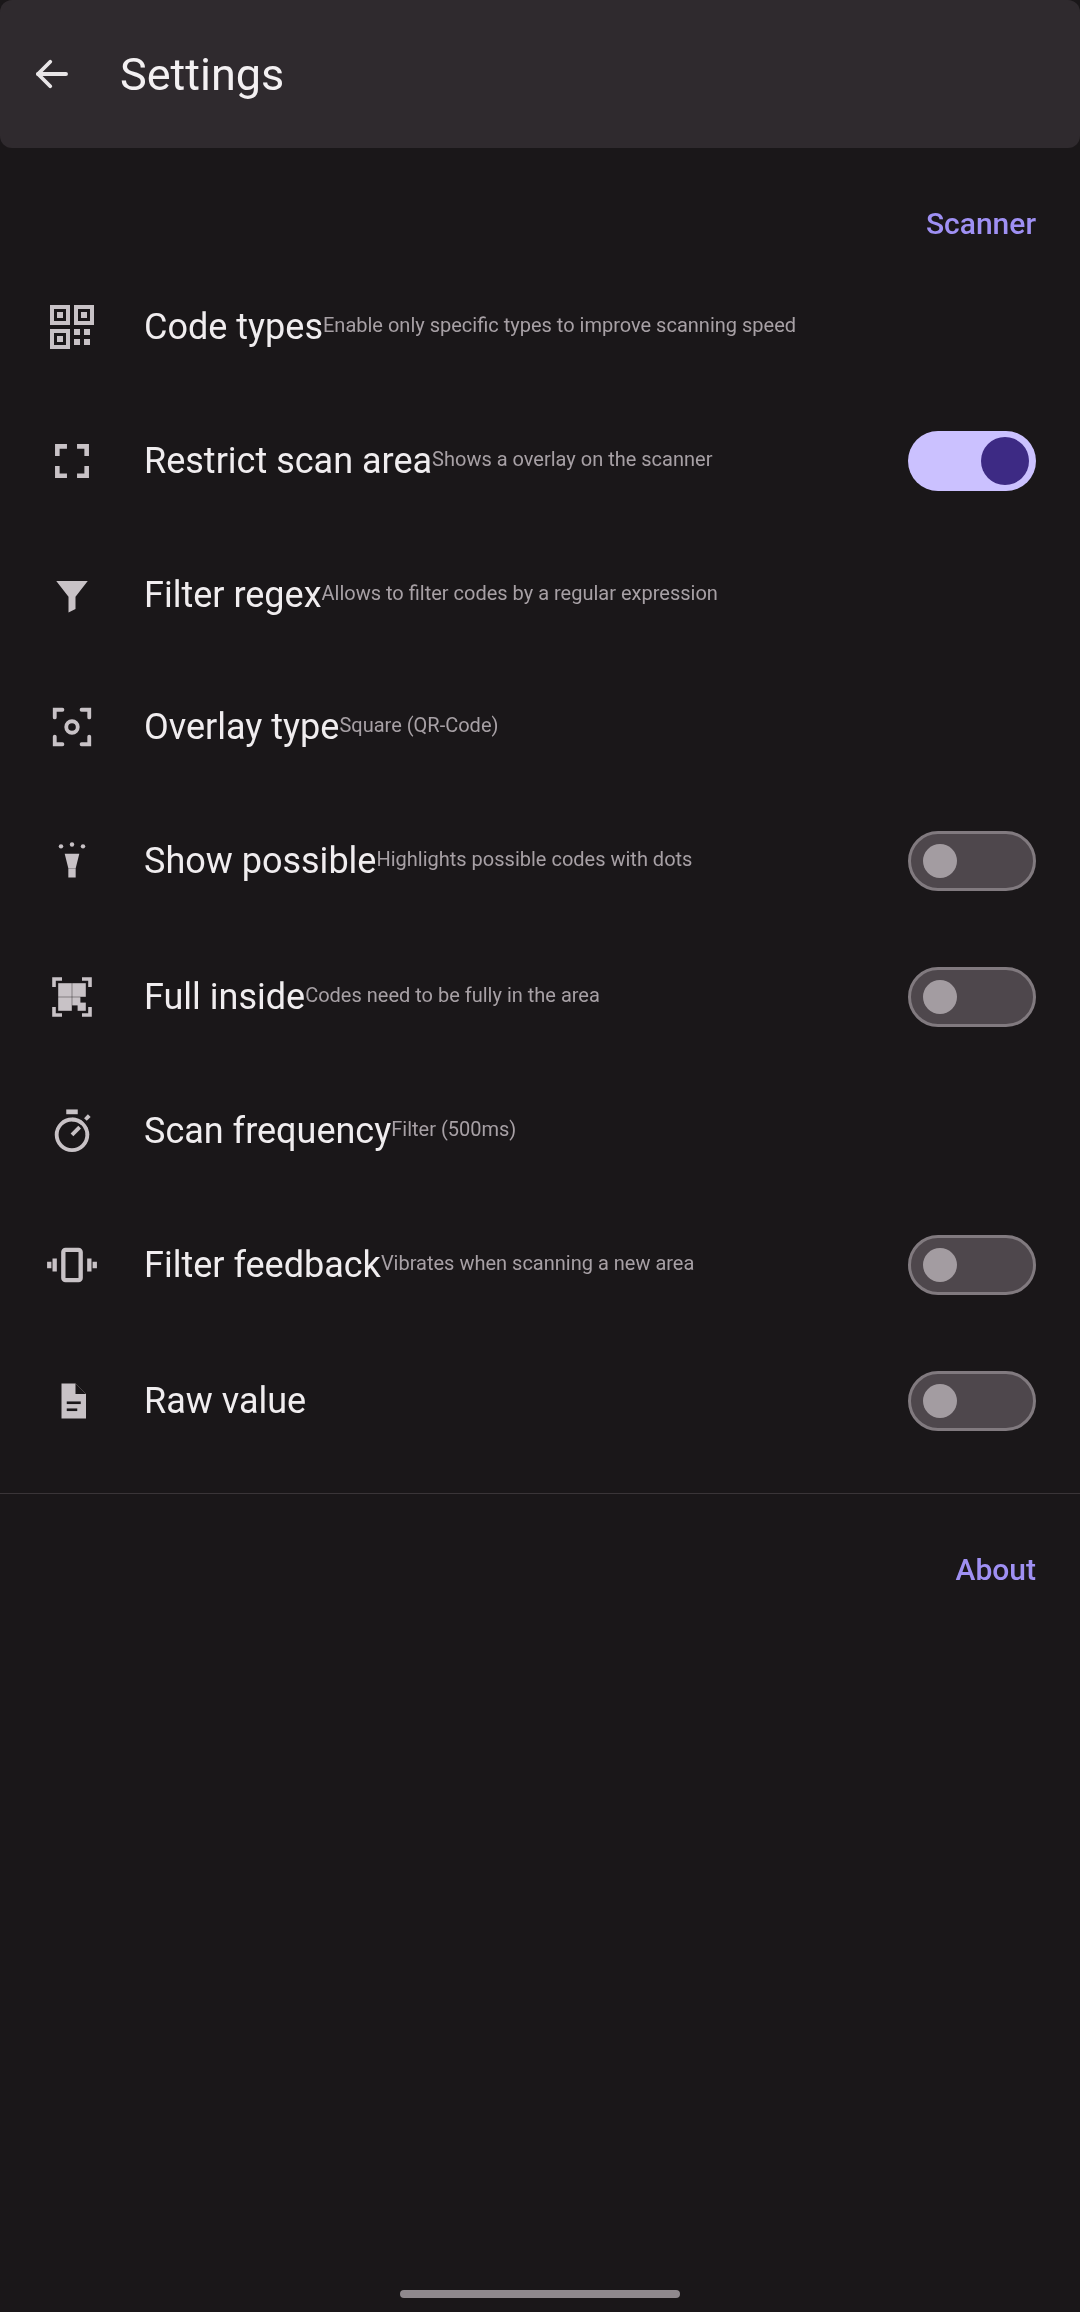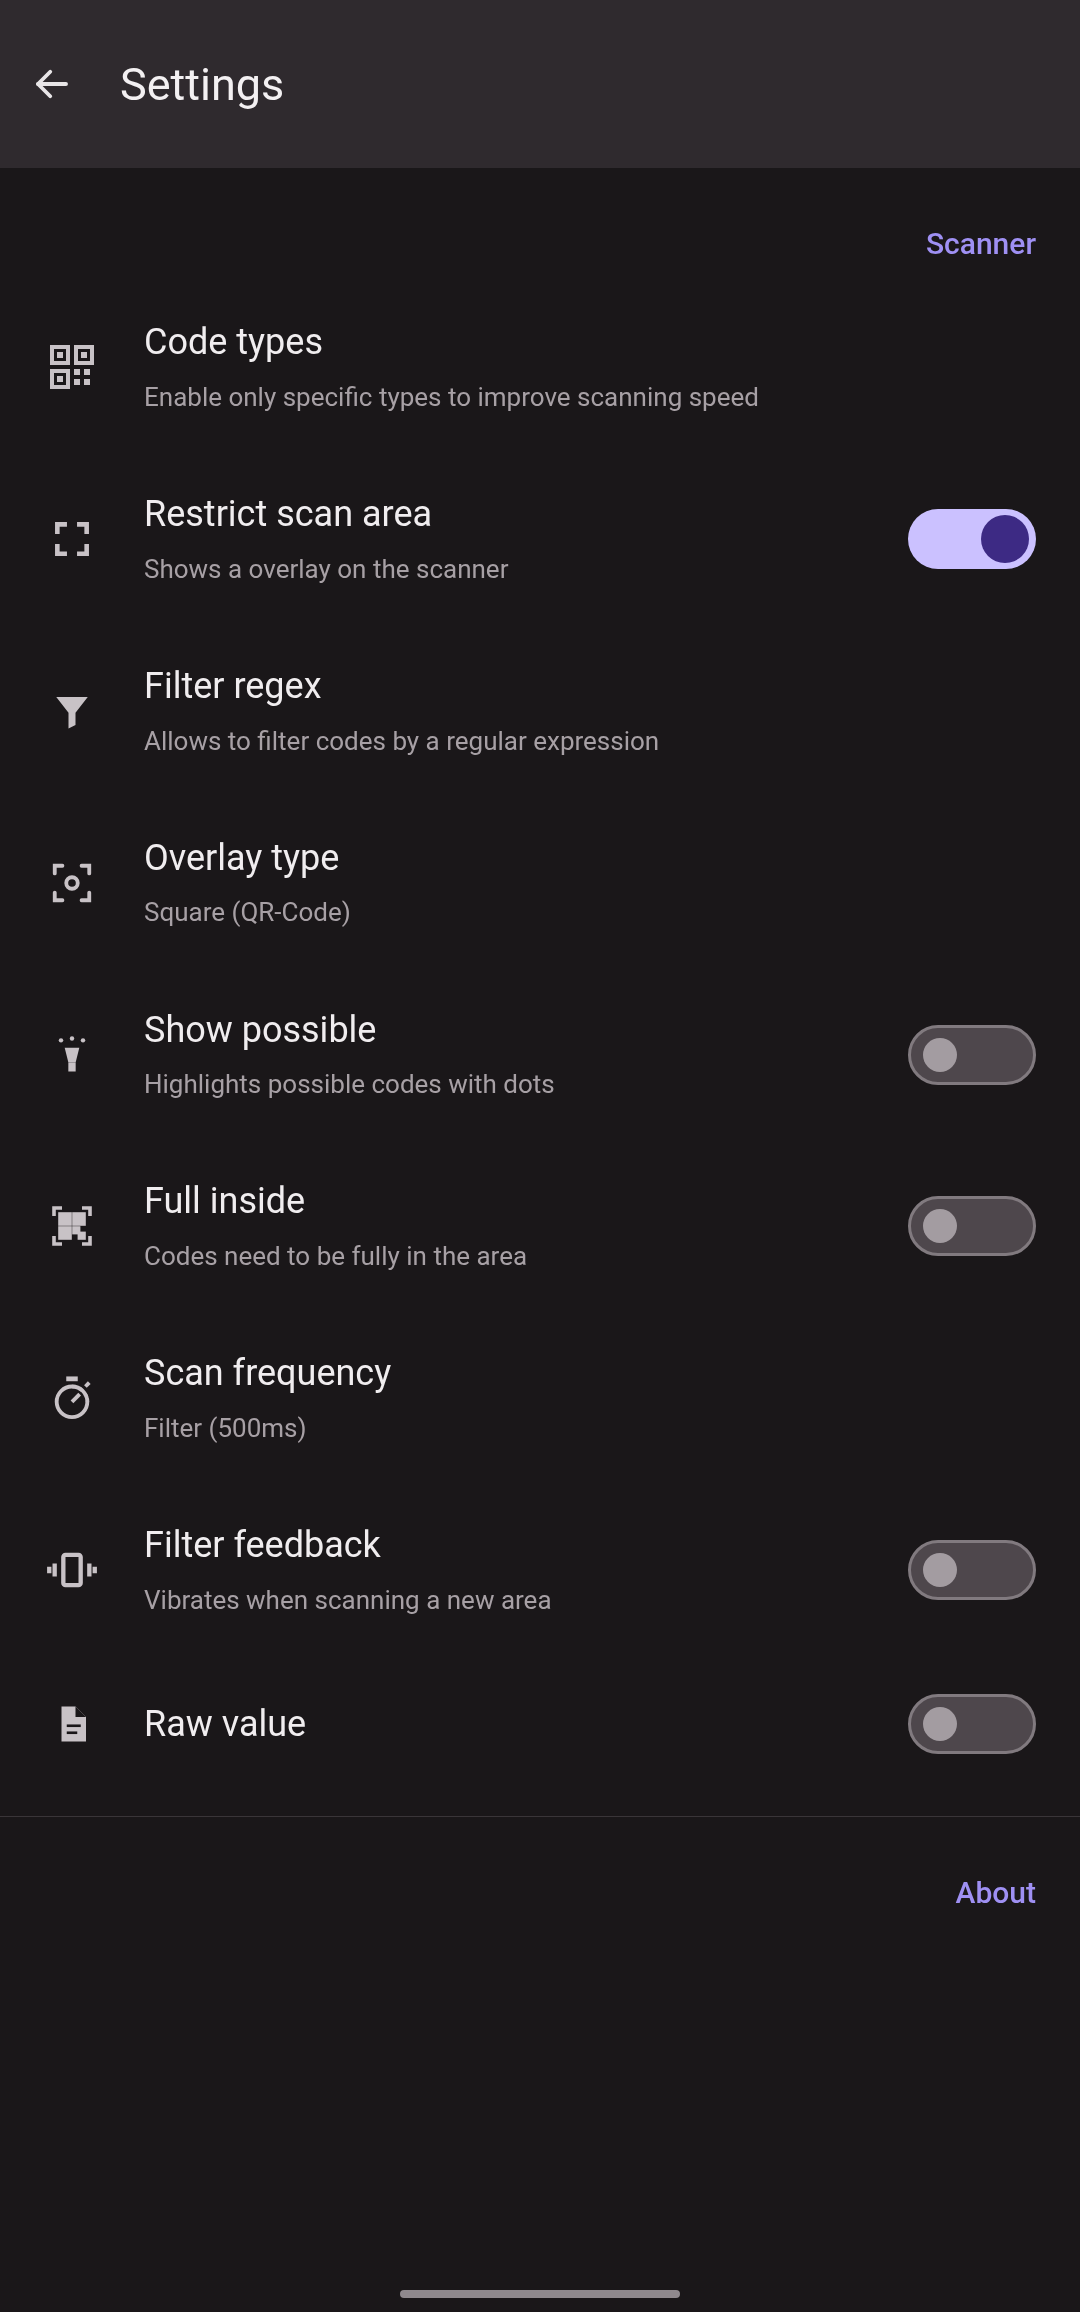--- a/index.html
+++ b/index.html
@@ -5,25 +5,26 @@
   * { margin: 0; padding: 0; box-sizing: border-box; }
   body {
     width: 1080px;
     height: 2312px;
     background: #1a1719;
     font-family: -apple-system, Roboto, "Helvetica Neue", Arial, sans-serif;
     color: #e8e5e7;
     overflow: hidden;
   }
   .header {
-    height: 168px;
+    height: 148px;
     background: #2f2a2e;
     display: flex;
     align-items: center;
     padding: 1px 28px;
+    border-radius: 12px;
   }
   .back-button {
     width: 48px;
     height: 48px;
     display: flex;
     align-items: center;
     justify-content: center;
     margin-right: 44px;
   }
   .header-title {
@@ -53,34 +54,34 @@
     flex-shrink: 0;
     display: flex;
     align-items: center;
     justify-content: center;
     margin-right: 44px;
     color: #c8c2c6;
   }
   .setting-text {
     flex: 1;
     display: flex;
-    flex-direction: column;
-    gap: 14px;
+    gap: 0;
   }
   .setting-title {
     font-size: 36px;
     font-weight: 400;
     color: #f0edef;
     line-height: 1.3;
   }
   .setting-subtitle {
-    font-size: 26px;
+    font-size: 20px;
     font-weight: 400;
     color: #a7a0a5;
     line-height: 1.35;
+    margin-top: 8px;
   }
   .switch {
     width: 128px;
     height: 60px;
     border-radius: 40px;
     position: relative;
     flex-shrink: 0;
     margin-left: 20px;
   }
   .switch.off {

